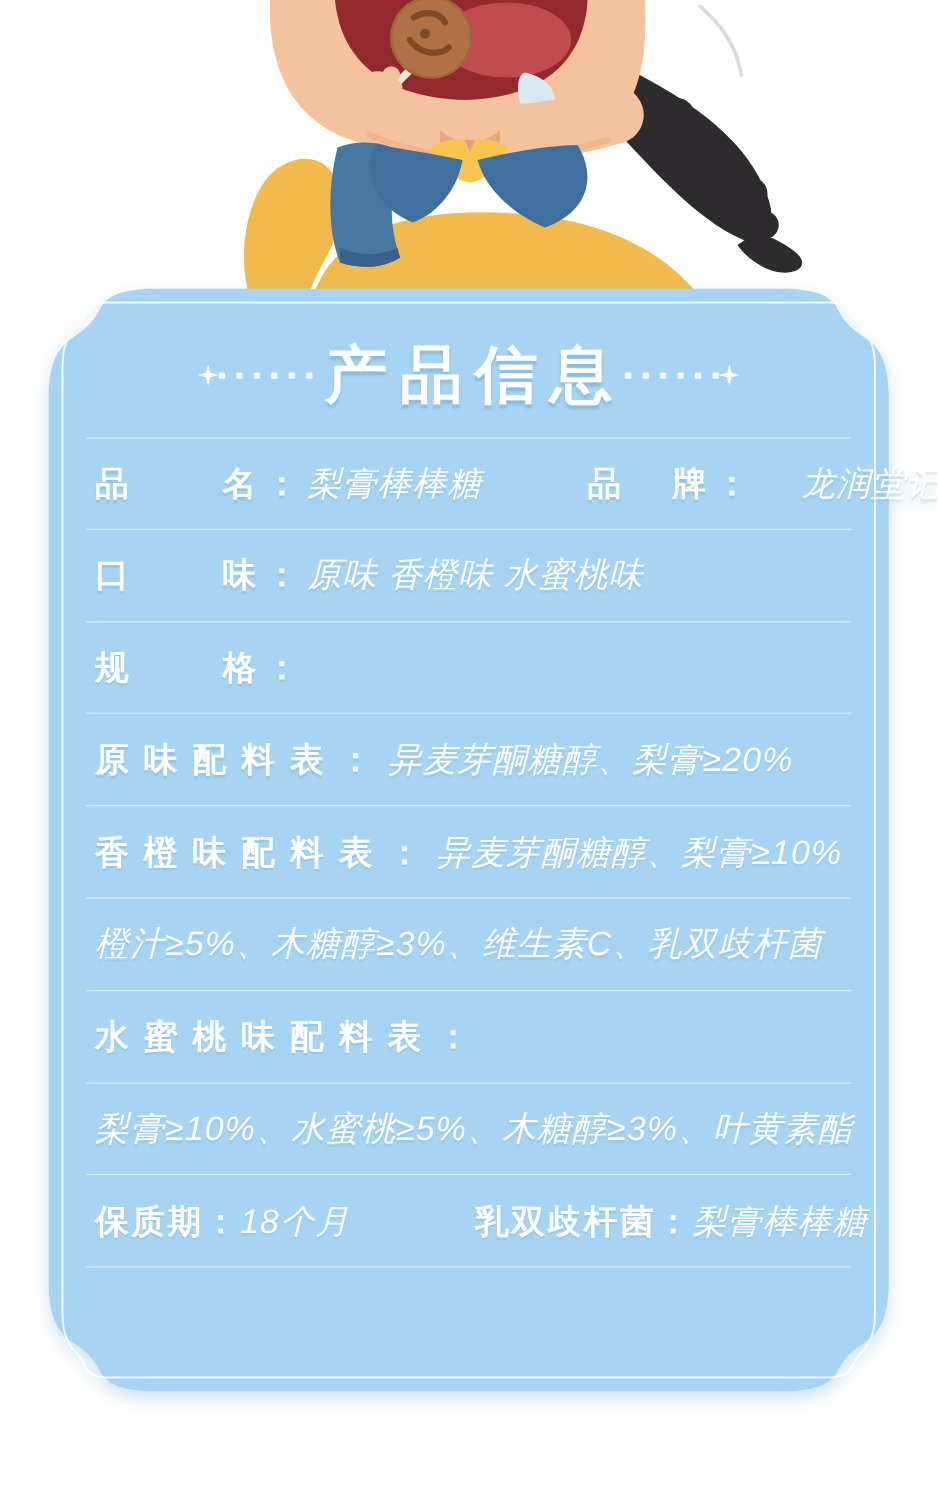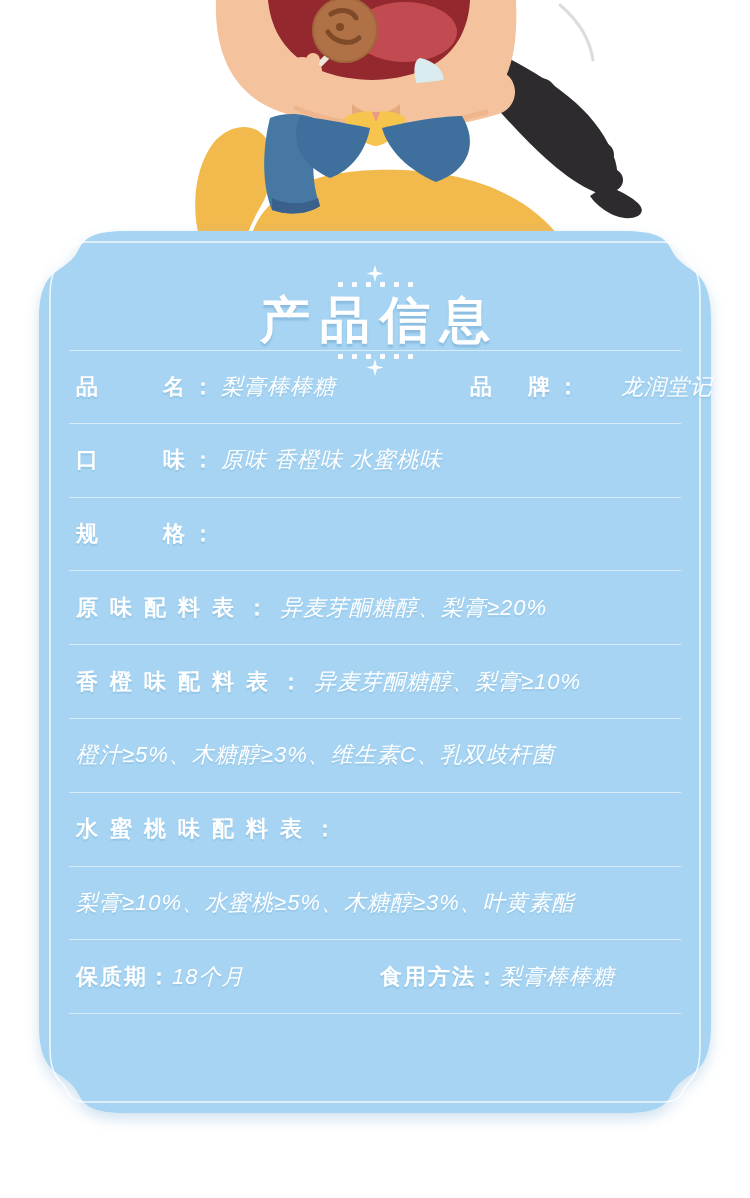--- a/index.html
+++ b/index.html
@@ -20,21 +20,21 @@
     position: absolute; left: 37px; top: 229px; width: 676px; height: 886px;
     filter: drop-shadow(0 6px 7px rgba(150, 190, 220, 0.45));
   }
   .card-frame { position: absolute; top: 0; left: 0; width: 676px; height: 886px; }
   .card-content {
     position: absolute; inset: 0; color: #ffffff;
   }
 
   .card-header {
     position: absolute; top: 36px; left: 52px; right: 52px; height: 70px;
-    display: flex; align-items: center; justify-content: space-between; flex-direction: column;
+    display: flex; align-items: center; justify-content: center;
   }
   .star {
     width: 17px; height: 17px; background: #ffffff;
     clip-path: polygon(50% 0%, 61% 39%, 100% 50%, 61% 61%, 50% 100%, 39% 61%, 0% 50%, 39% 39%);
     flex: 0 0 auto;
   }
   .dots { display: flex; gap: 9px; flex: 0 0 auto; }
   .dots i { display: block; width: 5px; height: 5px; border-radius: 1px; background: #ffffff; }
   .card-title {
     font-size: 50px; font-weight: bold; letter-spacing: 10px;
@@ -42,21 +42,21 @@
     white-space: nowrap; padding-left: 10px;
   }
 
   .info-table {
     position: absolute; top: 121px; left: 32px; right: 32px;
   }
   .info-row {
     height: 73.8px; position: relative;
     display: flex; align-items: center;
     border-bottom: 1px solid rgba(255, 255, 255, 0.55);
-    font-size: 22px; padding-left: 7px; white-space: nowrap;
+    font-size: 27px; padding-left: 7px; white-space: nowrap;
   }
   .info-row:first-child { border-top: 1px solid rgba(255, 255, 255, 0.55); }
   .field-label {
     font-weight: bold; letter-spacing: 7px; white-space: pre;
     text-shadow: 0 2px 1px rgba(116, 168, 207, 0.35);
   }
   .field-label.spread { letter-spacing: 12px; }
   .field-label.tight  { letter-spacing: 2px; text-align: center; }
   .field-value {
     font-weight: normal; letter-spacing: 1px; white-space: pre;
@@ -237,21 +237,21 @@
             <span class="field-value">梨膏≥10%、水蜜桃≥5%、木糖醇≥3%、叶黄素酯</span>
           </div>
         </div>
 
         <div class="info-row row-usage">
           <div class="cell">
             <span class="field-label tight">保质期：</span>
             <span class="field-value">18个月</span>
           </div>
           <div class="cell cell-2">
-            <span class="field-label tight">食用方法：</span>
+            <span class="field-label tight">乳双歧杆菌：</span>
             <span class="field-value">梨膏棒棒糖</span>
           </div>
         </div>
 
       </div>
     </div>
   </div>
 
 </div>
 

